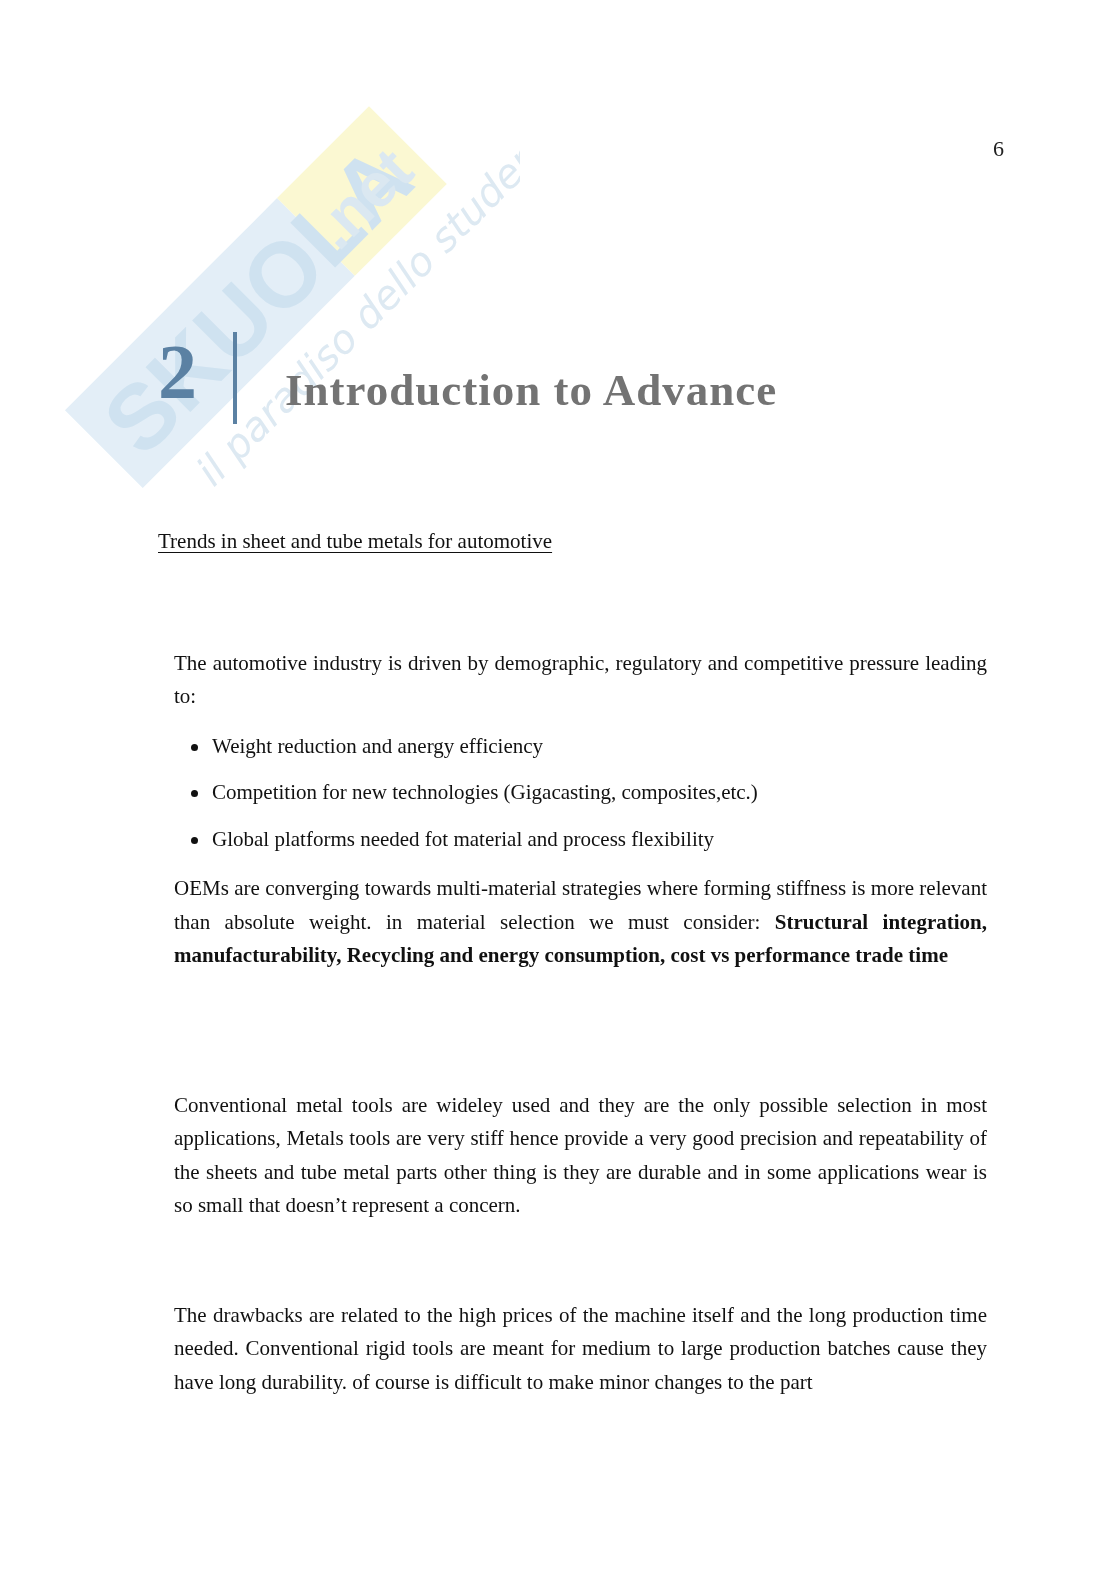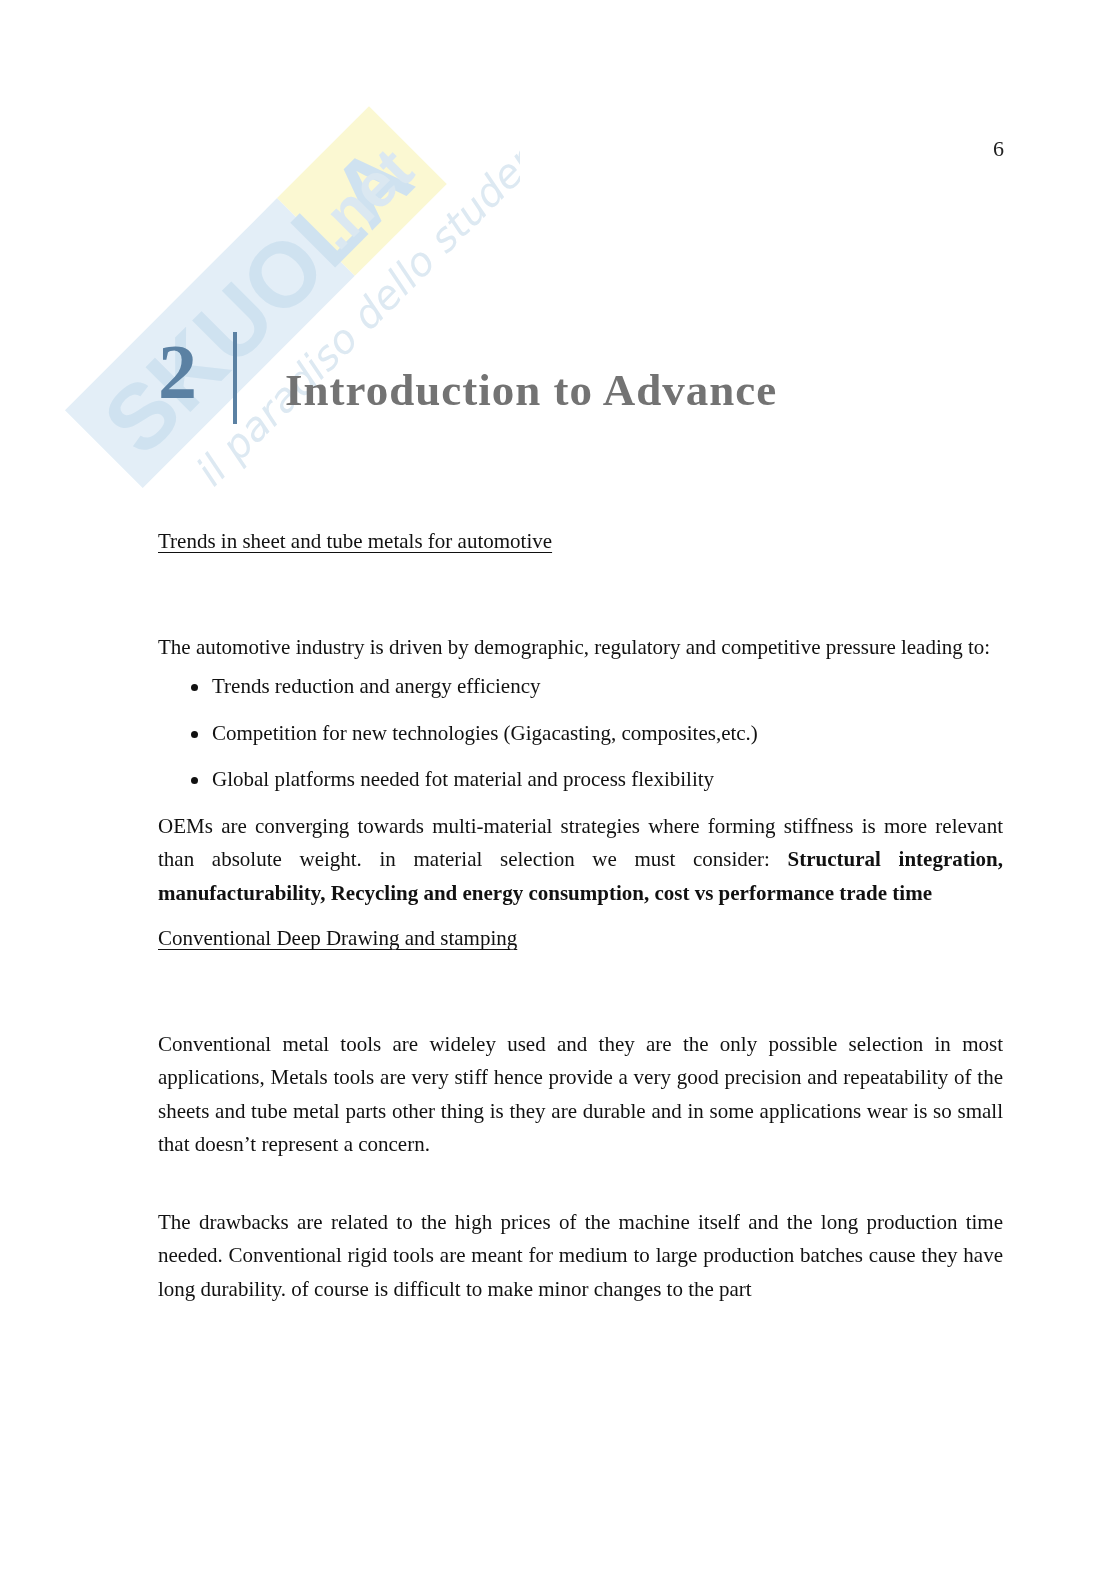--- a/index.html
+++ b/index.html
@@ -34,21 +34,21 @@
     font-size: 45px; line-height: 72px; color: #737373; letter-spacing: 1px;
   }
   .content {
     position: absolute; left: 158px; top: 525px; width: 845px; z-index: 1;
     font-family: "Liberation Serif", serif; font-size: 21px; line-height: 33.5px;
   }
   .subsec {
     display: inline-block; text-decoration: underline;
     text-underline-offset: 4px; text-decoration-thickness: 1px; text-align: center;
   }
-  p { margin: 0; text-align: justify; }
+  p { margin: 16px; text-align: justify; }
   .gap-big { height: 72px; }
   .gap-sm { height: 12px; }
   ul { margin: 6px 0 0 0; padding: 0 0 0 54px; list-style: none; }
   li { position: relative; margin-bottom: 13px; }
   li::before {
     content: ""; position: absolute; left: -21px; top: 14px;
     width: 7px; height: 7px; border-radius: 50%; background: #111;
   }
   b { font-weight: bold; }
 </style>
@@ -73,24 +73,23 @@
   <div class="chapter-title">
     <div>Introduction to Advance</div>
   </div>
 </div>
 
 <div class="content">
   <div class="subsec">Trends in sheet and tube metals for automotive</div>
   <div class="gap-big"></div>
   <p>The automotive industry is driven by demographic, regulatory and competitive pressure leading to:</p>
   <ul>
-    <li>Trends reduction and anergy efficiency</li>
+    <li>Weight reduction and anergy efficiency</li>
     <li>Competition for new technologies (Gigacasting, composites,etc.)</li>
     <li>Global platforms needed fot material and process flexibility</li>
   </ul>
   <p><span>OEMs are converging towards multi-material strategies where forming stiffness is more relevant than absolute weight. in material selection we must consider: </span><b>Structural integration, manufacturability, Recycling and energy consumption, cost vs performance trade time</b></p>
   <div class="gap-sm"></div>
-  <div class="subsec">Conventional Deep Drawing and stamping</div>
   <div class="gap-big"></div>
   <p>Conventional metal tools are wideley used and they are the only possible selection in most applications, Metals tools are very stiff hence provide a very good precision and repeatability of the sheets and tube metal parts other thing is they are durable and in some applications wear is so small that doesn’t represent a concern.</p>
   <div style="height:44px"></div>
   <p>The drawbacks are related to the high prices of the machine itself and the long production time needed. Conventional rigid tools are meant for medium to large production batches cause they have long durability. of course is difficult to make minor changes to the part</p>
 </div>
 
 </body></html>

